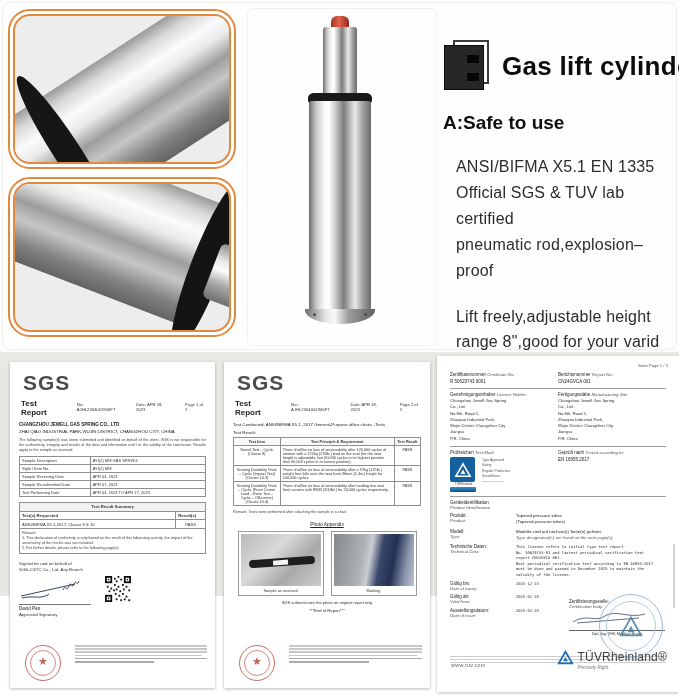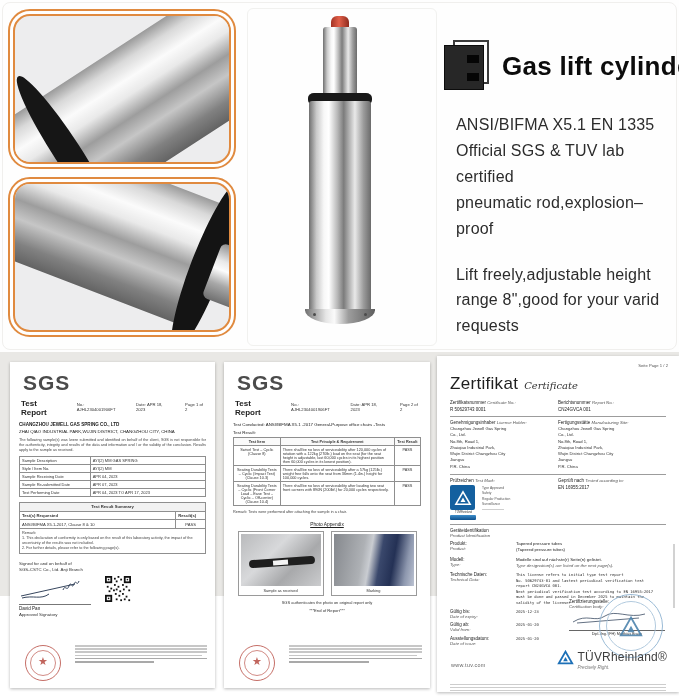--- a/index.html
+++ b/index.html
@@ -171,20 +171,21 @@
   <div class="copy">
     <div class="title-row">
       <span class="cert-icon">
         <span class="back"></span>
         <span class="front"></span>
         <span class="n1"></span>
         <span class="n2"></span>
       </span>
       <span class="main-title">Gas lift cylinder</span>
     </div>
+    <div class="sec-h">A:Safe to use</div>
     <div class="sec-lines pre">ANSI/BIFMA X5.1 EN 1335
 Official SGS &amp; TUV lab certified
 pneumatic rod,explosion–proof</div>
     <div class="sec-lines pre">Lift freely,adjustable height
 range 8",good for your varid
 requests</div>
   </div>
 </div>
 
 <div class="bottom">
@@ -381,24 +382,20 @@
         <div class="b"></div>
           <div class="b w96"></div>
         <div class="b dark"></div>
           <div class="b w60 dark"></div>
       </div>
     </div>
   </div>
 
   <div class="doc doc3">
     <div class="seite">Seite Page  1 / 2</div>
-    <div class="zt-row">
-      <span class="zt-de">Zertifikat</span>
-      <span class="zt-en">Certificate</span>
-    </div>
 
     <div class="grid2">
       <div>
         <div class="lab"><span>Zertifikatsnummer </span><i>Certificate No.:</i></div>
         <div class="val">R 50629743 0001</div>
       </div>
       <div>
         <div class="lab"><span>Berichtsnummer </span><i>Report No.:</i></div>
         <div class="val">CN24GVCA 001</div>
       </div>

